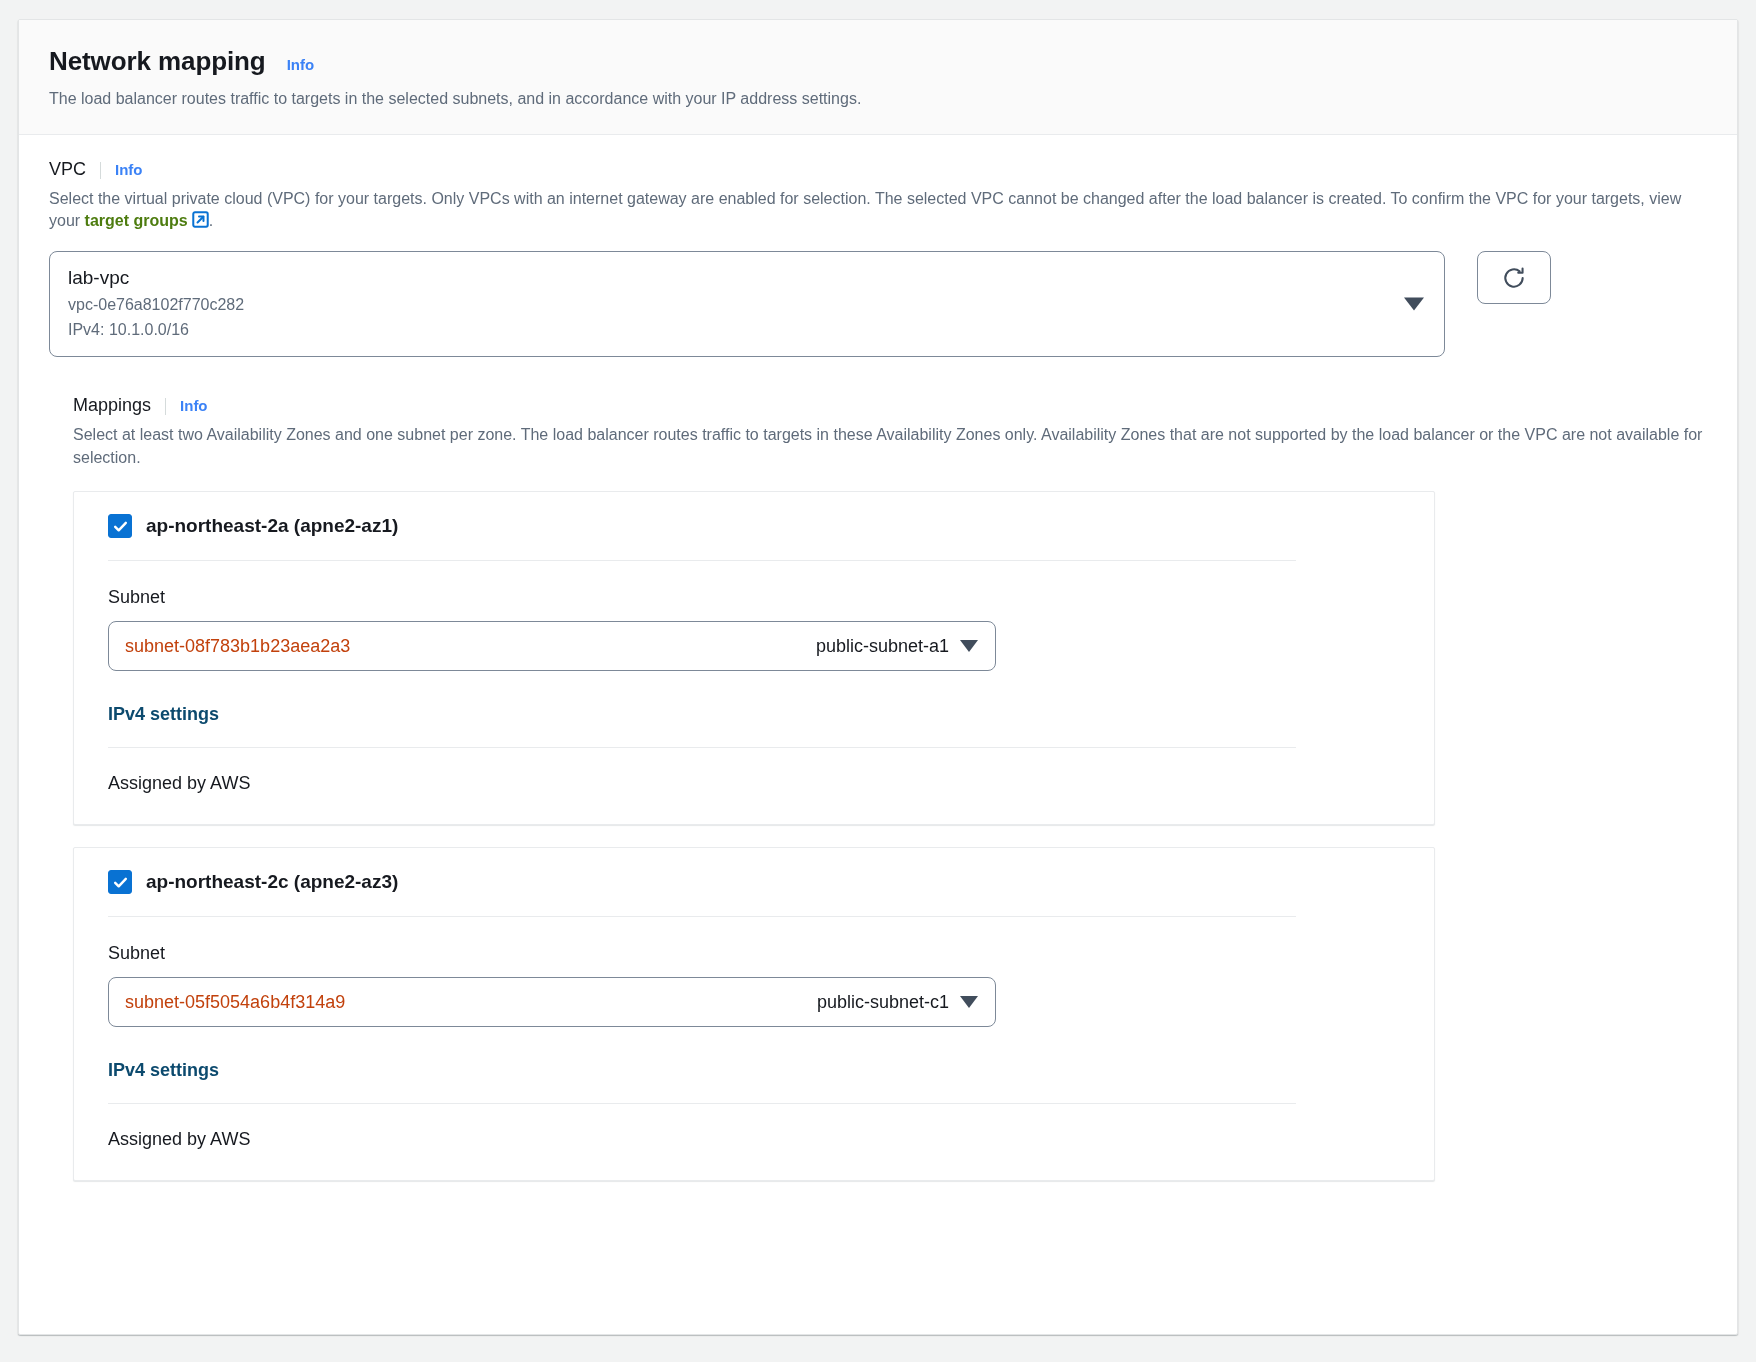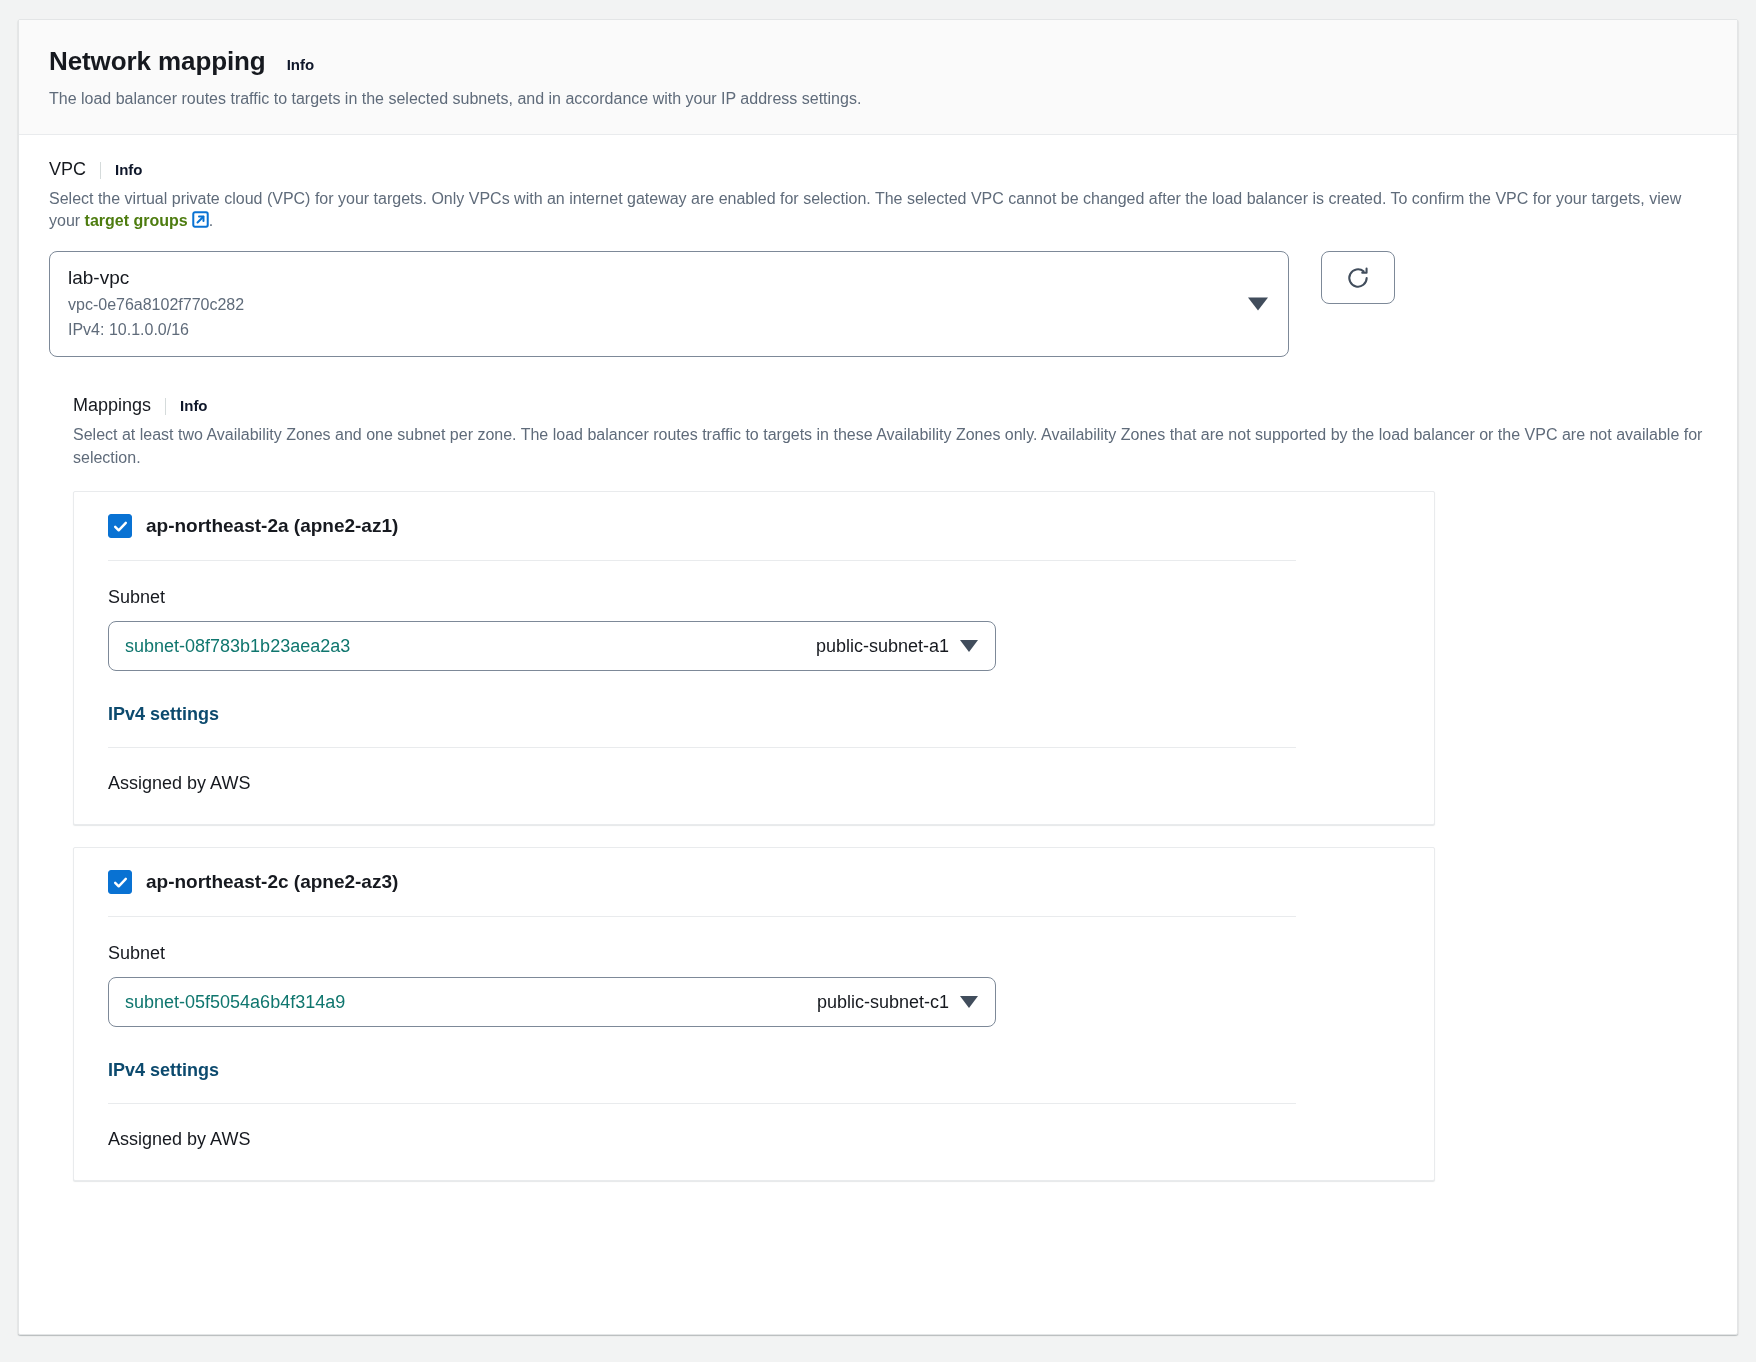--- a/index.html
+++ b/index.html
@@ -39,21 +39,21 @@
   }
   .panel-title {
     font-size: 26px;
     font-weight: 700;
     color: #16191f;
     letter-spacing: -0.1px;
   }
   .info-link {
     font-size: 15px;
     font-weight: 700;
-    color: #0f172a;
+    color: #3b82f6;
     cursor: pointer;
     text-decoration: none;
   }
   .panel-desc {
     margin-top: 11px;
     font-size: 16px;
     color: #5f6b7a;
     line-height: 1.35;
   }
 
@@ -103,21 +103,21 @@
 
   
   .vpc-row {
     display: flex;
     align-items: flex-start;
     gap: 32px;
     margin-top: 16px;
   }
   .vpc-select {
     position: relative;
-    width: 1240px;
+    width: 1396px;
     min-height: 106px;
     border: 1px solid #7d8998;
     border-radius: 8px;
     background: #ffffff;
     padding: 14px 18px 14px 18px;
     cursor: pointer;
   }
   .vpc-name {
     font-size: 19px;
     color: #16191f;
@@ -208,21 +208,21 @@
     border: 1px solid #7d8998;
     border-radius: 8px;
     background: #ffffff;
     display: flex;
     align-items: center;
     padding: 0 46px 0 16px;
     cursor: pointer;
   }
   .subnet-id {
     font-size: 18px;
-    color: #0f766e;
+    color: #c2410c;
   }
   .subnet-alias {
     margin-left: auto;
     font-size: 18px;
     color: #16191f;
   }
   .subnet-select .caret {
     right: 17px;
     border-left: 9px solid transparent;
     border-right: 9px solid transparent;

